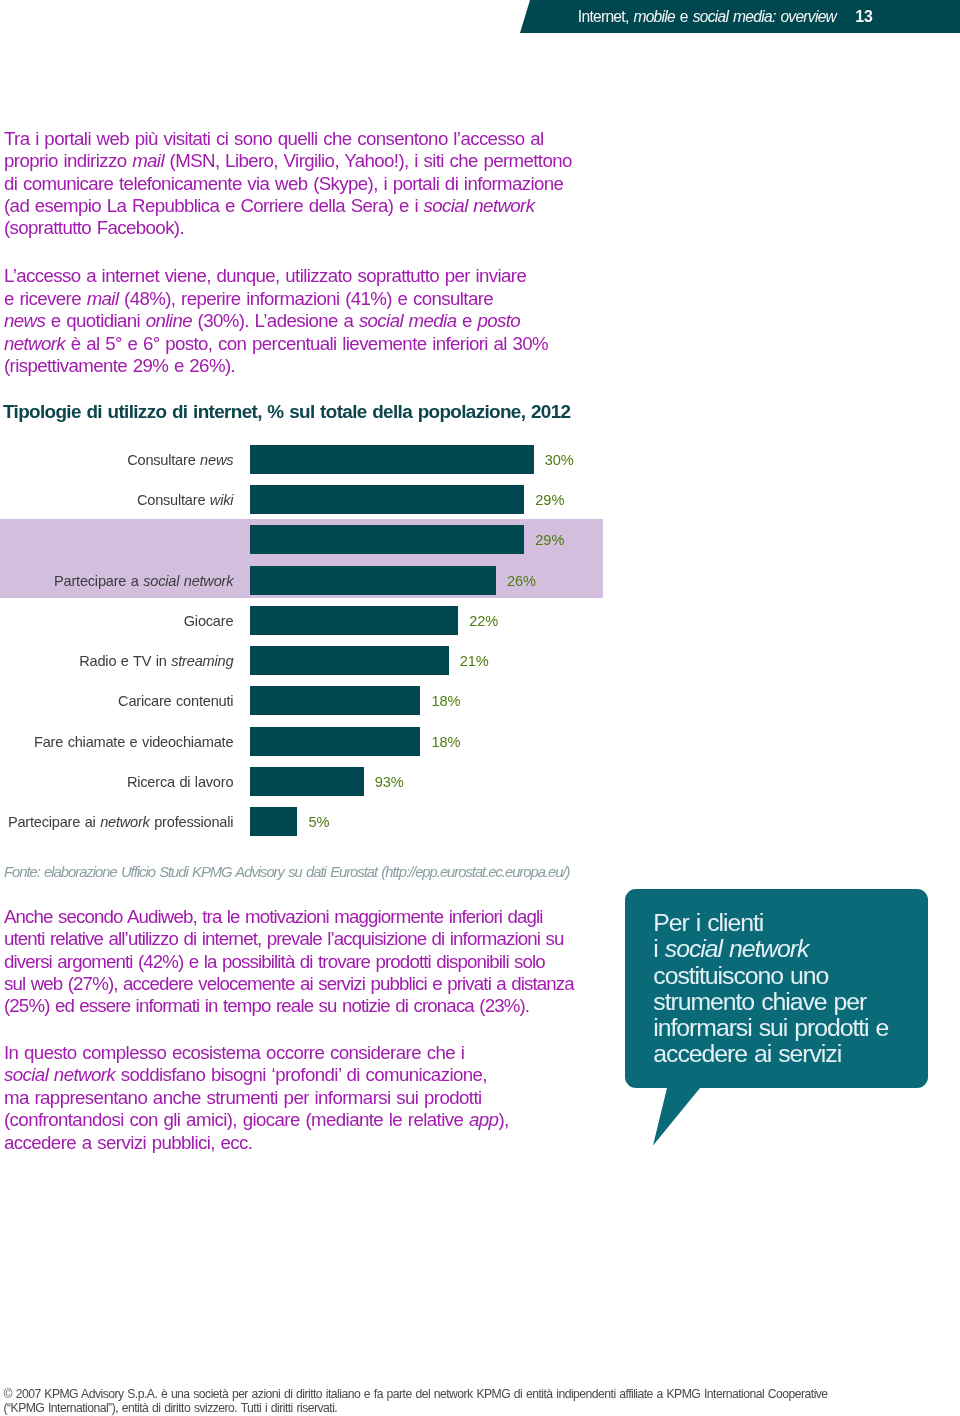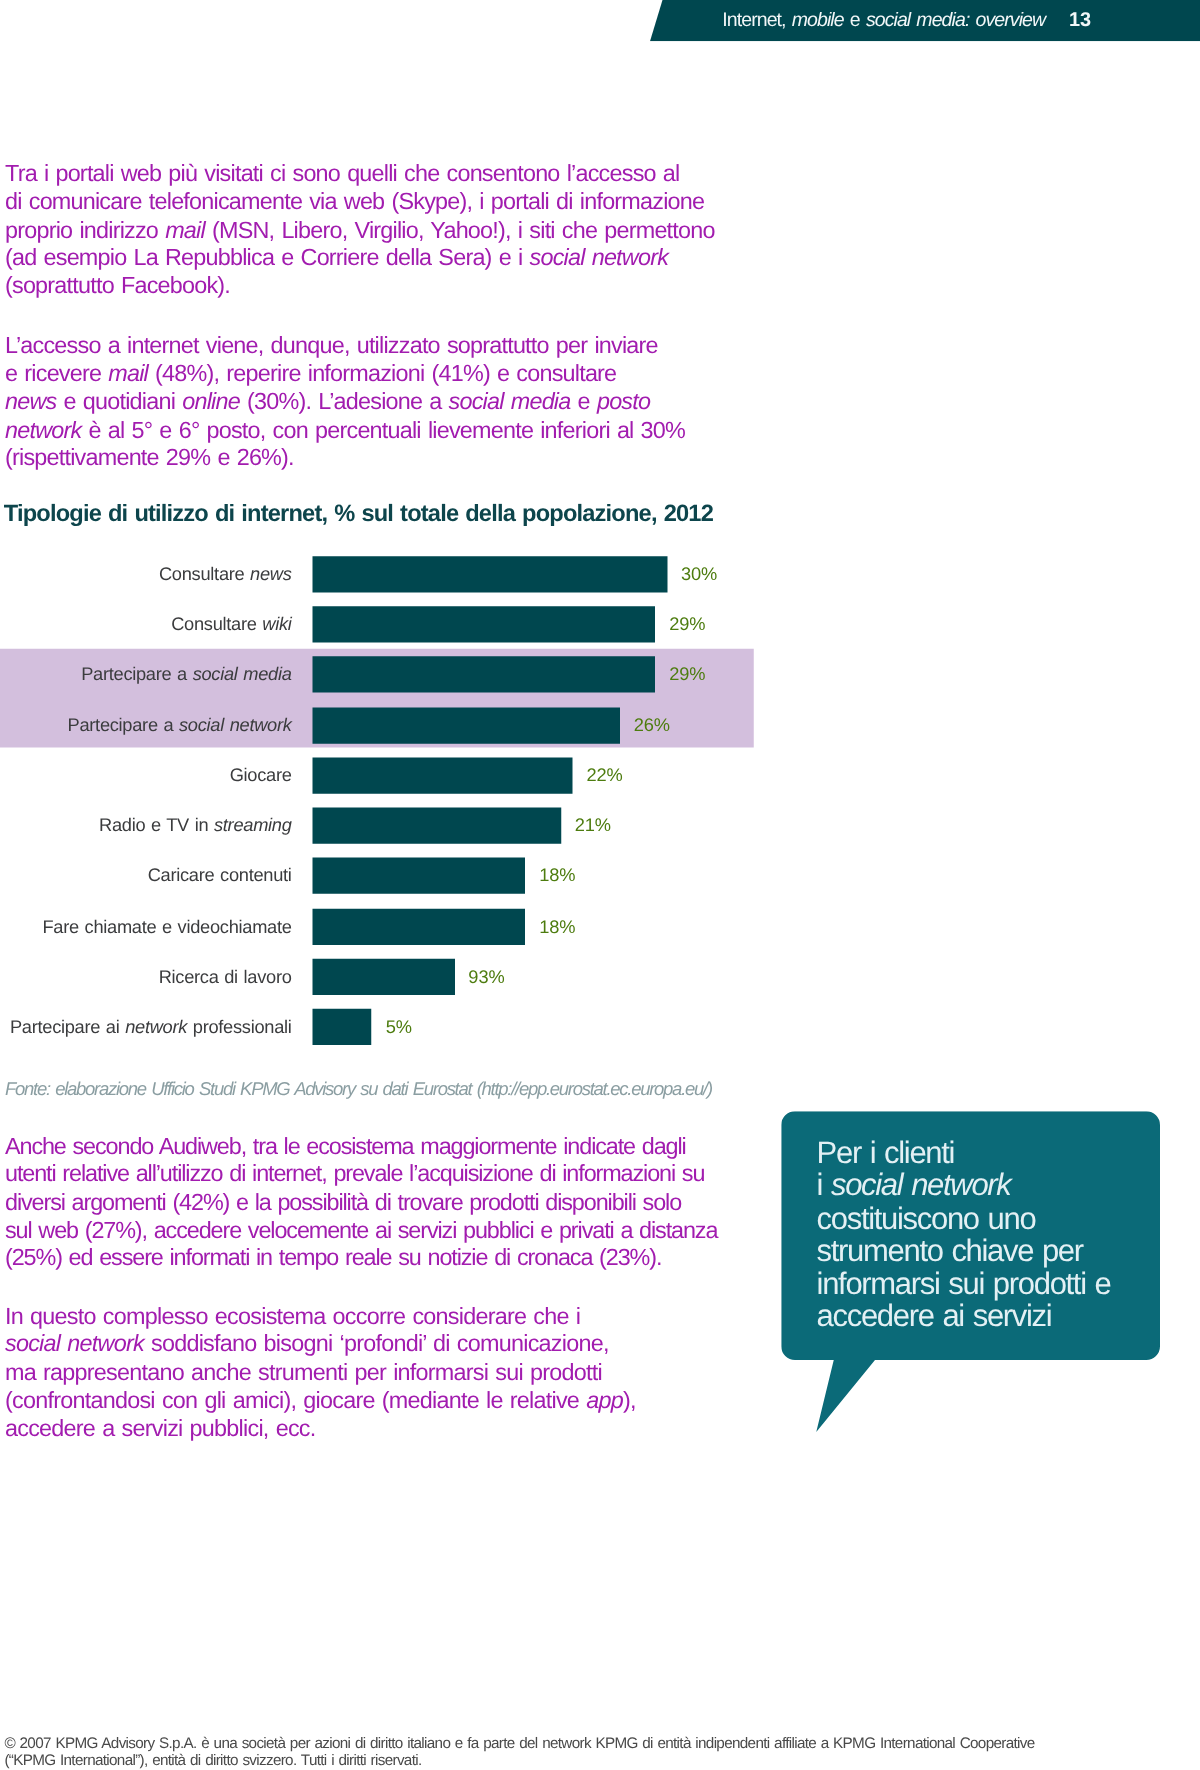--- a/index.html
+++ b/index.html
@@ -64,22 +64,22 @@
     <div class="header-text">
       <span>
         <span>Internet, </span><i class="em">mobile</i><span> e </span><i class="em">social media: overview</i><span></span>
       </span>
       <span class="header-page">13</span>
     </div>
   </div>
 
   <div class="para" id="p1">
       <span class="ln">Tra i portali web più visitati ci sono quelli che consentono l’accesso al</span>
+      <span class="ln">proprio indirizzo <i>mail</i> (MSN, Libero, Virgilio, Yahoo!), i siti che permettono</span>
       <span class="ln">di comunicare telefonicamente via web (Skype), i portali di informazione</span>
-      <span class="ln">proprio indirizzo <i>mail</i> (MSN, Libero, Virgilio, Yahoo!), i siti che permettono</span>
       <span class="ln">(ad esempio La Repubblica e Corriere della Sera) e i <i>social network</i></span>
       <span class="ln">(soprattutto Facebook).</span>
     </div>
   <div class="para" id="p2">
       <span class="ln">L’accesso a internet viene, dunque, utilizzato soprattutto per inviare</span>
       <span class="ln">e ricevere <i>mail</i> (48%), reperire informazioni (41%) e consultare</span>
       <span class="ln"><i>news</i> e quotidiani <i>online</i> (30%). L’adesione a <i>social media</i> e <i>posto</i></span>
       <span class="ln"><i>network</i> è al 5° e 6° posto, con percentuali lievemente inferiori al 30%</span>
       <span class="ln">(rispettivamente 29% e 26%).</span>
     </div>
@@ -92,21 +92,20 @@
         <div class="lbl">Consultare <i>news</i></div>
         <div class="bar" style="width: 283.5px; left: 250.2px; background: rgb(0, 71, 79);"></div>
         <div class="val" style="left: 544.8px;">30%</div>
       </div>
       <div class="row" style="top: 485.165px;">
         <div class="lbl">Consultare <i>wiki</i></div>
         <div class="bar" style="width: 274.05px; left: 250.2px; background: rgb(0, 71, 79);"></div>
         <div class="val" style="left: 535.35px;">29%</div>
       </div>
       <div class="row" style="top: 525.43px;">
-        <div class="lbl">Partecipare a <i>social media</i></div>
         <div class="bar" style="width: 274.05px; left: 250.2px; background: rgb(0, 71, 79);"></div>
         <div class="val" style="left: 535.35px;">29%</div>
       </div>
       <div class="row" style="top: 565.695px;">
         <div class="lbl">Partecipare a <i>social network</i></div>
         <div class="bar" style="width: 245.7px; left: 250.2px; background: rgb(0, 71, 79);"></div>
         <div class="val" style="left: 507px;">26%</div>
       </div>
       <div class="row" style="top: 605.96px;">
         <div class="lbl">Giocare</div>
@@ -136,21 +135,21 @@
       <div class="row" style="top: 807.285px;">
         <div class="lbl">Partecipare ai <i>network</i> professionali</div>
         <div class="bar" style="width: 47.25px; left: 250.2px; background: rgb(0, 71, 79);"></div>
         <div class="val" style="left: 308.55px;">5%</div>
       </div>
     </div>
 
   <div class="source">Fonte: elaborazione Ufficio Studi KPMG Advisory su dati Eurostat (http://epp.eurostat.ec.europa.eu/)</div>
 
   <div class="para" id="p3">
-      <span class="ln">Anche secondo Audiweb, tra le ecosistema maggiormente indicate dagli</span>
+      <span class="ln">Anche secondo Audiweb, tra le motivazioni maggiormente inferiori dagli</span>
       <span class="ln">utenti relative all’utilizzo di internet, prevale l’acquisizione di informazioni su</span>
       <span class="ln">diversi argomenti (42%) e la possibilità di trovare prodotti disponibili solo</span>
       <span class="ln">sul web (27%), accedere velocemente ai servizi pubblici e privati a distanza</span>
       <span class="ln">(25%) ed essere informati in tempo reale su notizie di cronaca (23%).</span>
     </div>
   <div class="para" id="p4">
       <span class="ln">In questo complesso ecosistema occorre considerare che i</span>
       <span class="ln"><i>social network</i> soddisfano bisogni ‘profondi’ di comunicazione,</span>
       <span class="ln">ma rappresentano anche strumenti per informarsi sui prodotti</span>
       <span class="ln">(confrontandosi con gli amici), giocare (mediante le relative <i>app</i>),</span>

